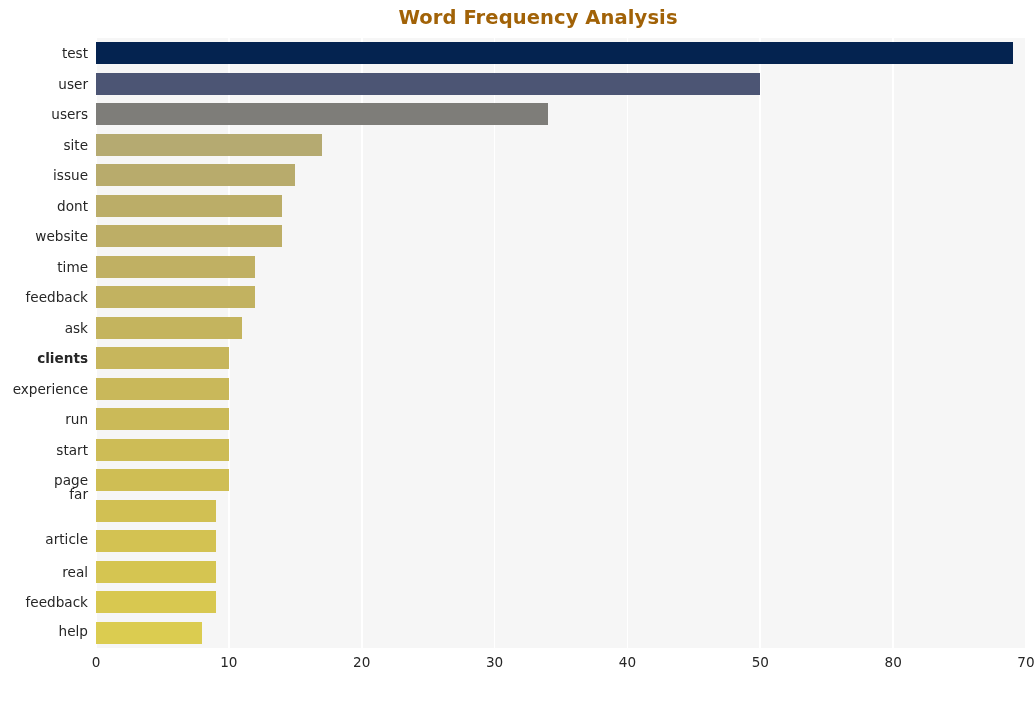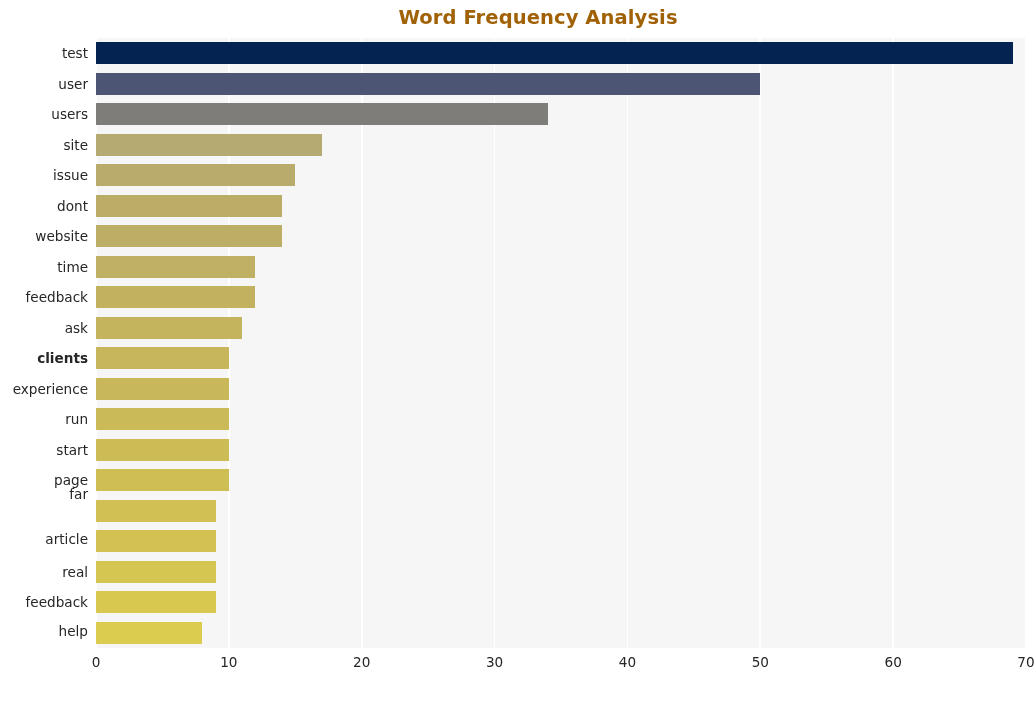--- a/index.html
+++ b/index.html
@@ -187,18 +187,18 @@
       <div class="ytick-label" style="top: 553.25px;">feedback</div>
       <div class="ytick-label" style="top: 582px; margin-left: 40px;">help</div>
     </div>
   <div id="xlabels-layer">
       <div class="xtick-label" style="left: 0px;">0</div>
       <div class="xtick-label" style="left: 132.857px;">10</div>
       <div class="xtick-label" style="left: 265.714px;">20</div>
       <div class="xtick-label" style="left: 398.571px;">30</div>
       <div class="xtick-label" style="left: 531.429px;">40</div>
       <div class="xtick-label" style="left: 664.286px;">50</div>
-      <div class="xtick-label" style="left: 797.143px;">60</div>
+      <div class="xtick-label" style="left: 797.143px;">80</div>
       <div class="xtick-label" style="left: 930px;">70</div>
     </div>
 
 
 </div>
 
 </body></html>

